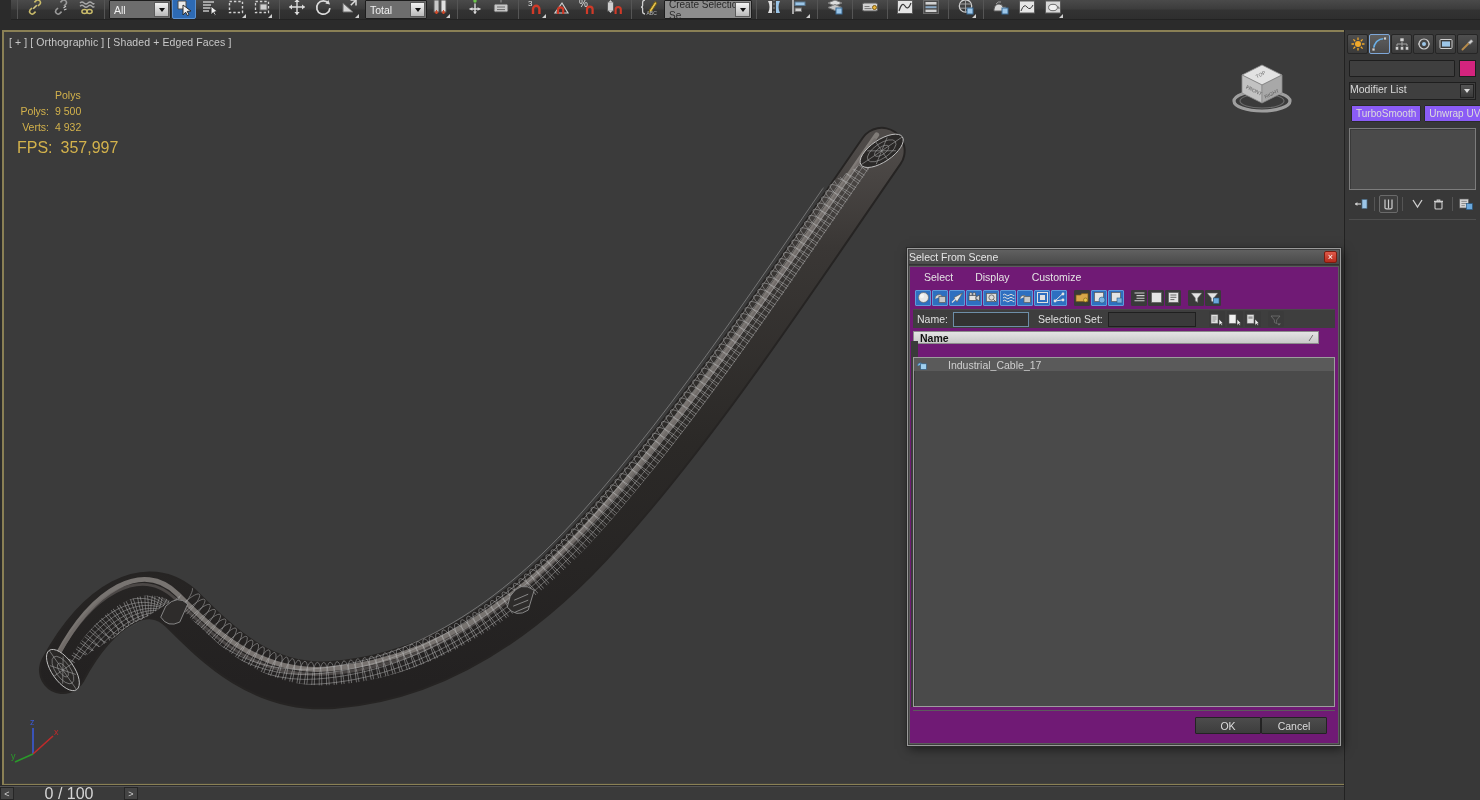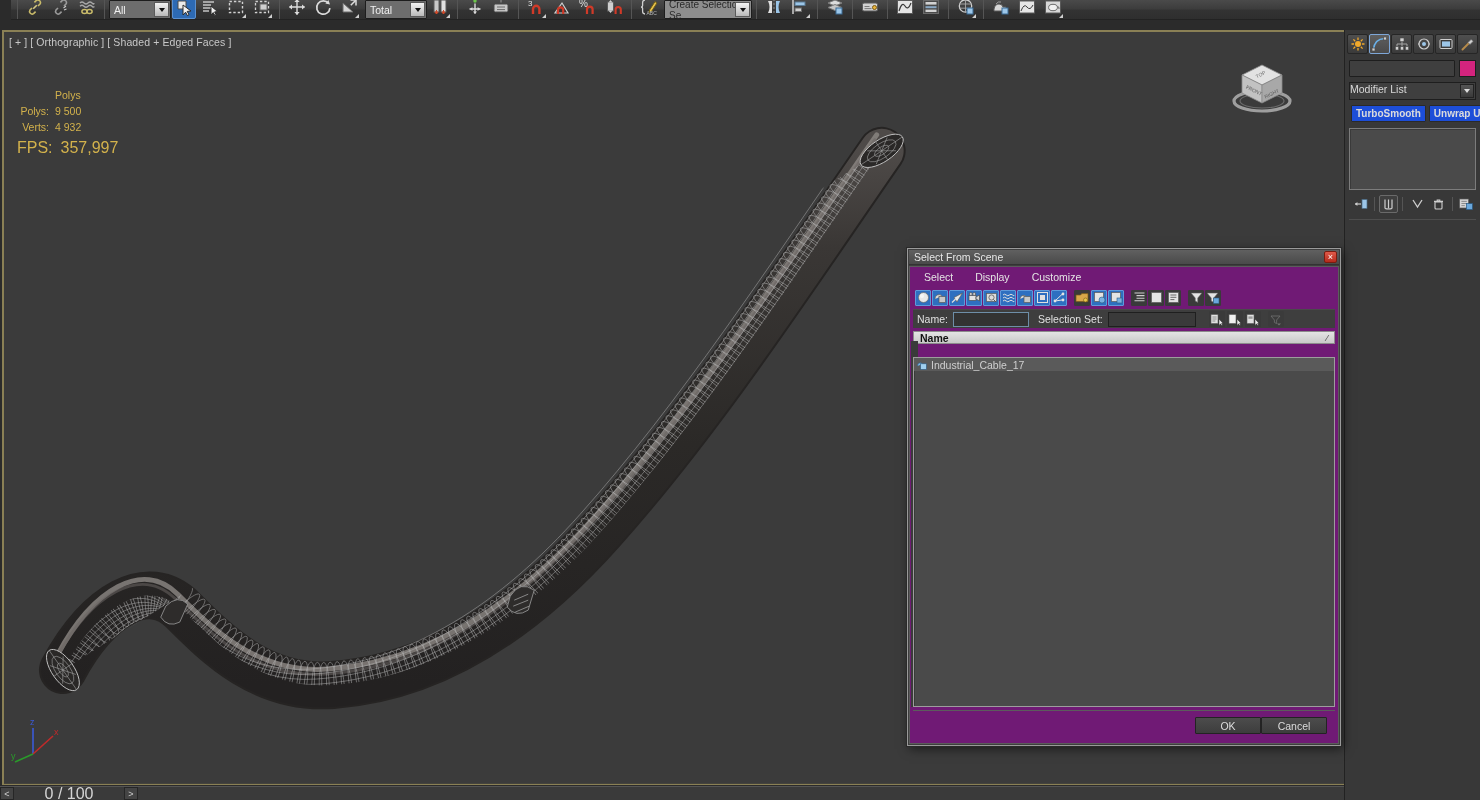--- a/index.html
+++ b/index.html
@@ -79,22 +79,22 @@
   #cp-modlist{
     margin:5px 4px 0 4px; height:18px; background:#3f3f3f; border:1px solid #1e1e1e;
     display:flex;align-items:flex-start; color:#d8d8d8; font-size:10.5px; position:relative;
   }
   #cp-modlist .arrow{ position:absolute;right:1px;top:1px;width:14px;height:14px;
     background:linear-gradient(180deg,#555,#3a3a3a); border:1px solid #222;
     display:flex;align-items:center;justify-content:center;}
   #cp-modlist .arrow i{width:0;height:0;border-left:3px solid transparent;border-right:3px solid transparent;border-top:4px solid #ddd;}
   #cp-mods{ display:flex; gap:3px; margin:5px 4px 0 6px;}
   .mod-btn{
-    background:#1d4ed8; border:1px solid #2a2a2a; color:#dcdcdc; font-size:10px;
-    padding:2px 4px; border-radius:1px; white-space:nowrap;font-weight:bold;
+    background:#8b5cf6; border:1px solid #2a2a2a; color:#dcdcdc; font-size:10px;
+    padding:2px 4px; border-radius:1px; white-space:nowrap;
   }
   #cp-stack{
     margin:6px 4px 0 4px; height:62px; background:#4a4a4a;
     border:1px solid #7c7c7c; box-shadow:inset 1px 1px 0 #3a3a3a;
   }
   #cp-stackbtns{ display:flex; align-items:center; margin:5px 4px 0 6px; gap:2px;}
   .sb{ width:20px;height:18px; display:flex;align-items:center;justify-content:center;
        border:1px solid transparent; border-radius:2px;}
   .sb.framed{ border:1px solid #6a6a6a; background:#3f3f3f;}
   .sb-sep{ width:1px;height:14px;background:#262626;border-right:1px solid #555;margin:0 2px;}
@@ -111,21 +111,21 @@
 
   
   #dialog{
     position:absolute; left:907px; top:248px; width:434px; height:498px;
     background:#3e3e3e;
     border:1px solid #9a9a9a;
     box-shadow:0 0 0 1px #2a2a2a, 2px 3px 10px rgba(0,0,0,.55);
   }
   #dlg-title{
     height:15px; margin:1px; background:linear-gradient(180deg,#606060,#4a4a4a);
-    display:flex; align-items:center; padding-left:5px; font-size:10.5px; color:#e6e6e6;
+    display:flex; align-items:center; font-size:10.5px; color:#e6e6e6;
     position:relative; border-bottom:1px solid #333;
   }
   #dlg-close{
     position:absolute; right:2px; top:1px; width:13px; height:12px;
     background:linear-gradient(180deg,#e05a4a,#b52b1c); border:1px solid #7a1c10;
     display:flex;align-items:center;justify-content:center; color:#fff; font-size:9px;
     border-radius:2px; line-height:1;
   }
   #dlg-body{ position:absolute; left:1px; right:1px; top:17px; bottom:1px;
     background:#701a75; border:1px solid #5c5c5c; }
@@ -142,31 +142,31 @@
   .dt.sel{ background:#2e6fc0; border-color:#5f9ada;}
   .dt-sep{ width:5px; }
   #dlg-find{
     margin:2px 3px 0 3px; height:19px; background:#3e3e3e; display:flex;
     align-items:center; padding-left:4px; gap:5px; border-top:1px solid #4a4a4a;
   }
   .fl{ font-size:10.5px; color:#e0e0e0;}
   #find-input{ width:76px; height:15px; background:#333; border:1px solid #6e8ea8;}
   #selset-input{ width:88px; height:15px; background:#3a3a3a; border:1px solid #1f1f1f; position:relative;}
   #dlg-header{
-    margin:3px 3px 0 3px; height:13px; background:linear-gradient(180deg,#e4e4e4,#c9c9c9);
+    margin:3px 19px 0 3px; height:13px; background:linear-gradient(180deg,#e4e4e4,#c9c9c9);
     border:1px solid #8c8c8c; display:flex; align-items:center; padding-left:6px;
     font-size:10.5px; color:#111; font-weight:bold; position:relative;
   }
   #dlg-header .sortmark{ position:absolute; right:6px; font-weight:normal; font-size:9px; color:#444;}
   #dlg-list{
     position:absolute; left:3px; right:3px; top:90px; bottom:36px;
     background:#4a4a4a; border:1px solid #9d9d9d; box-shadow:inset 1px 1px 0 #3a3a3a;
     overflow:hidden;
   }
-  .lrow{ height:13px; display:flex; align-items:center; padding-left:3px; gap:4px;
+  .lrow{ height:13px; display:flex; align-items:center; padding-left:3px; gap:21px;
     background:#5a5a5a; font-size:10.5px; color:#cfcfcf;}
   #dlg-scrollslot{
     position:absolute; left:1px; top:74px; width:7px; bottom:36px; background:#3a3a3a;
   }
   #dlg-foot{
     position:absolute; left:3px; right:3px; bottom:3px; height:30px;
     display:flex; align-items:center; justify-content:flex-end; padding-right:8px;
     border-top:1px solid #5c5c5c;
   }
   .dbtn{

